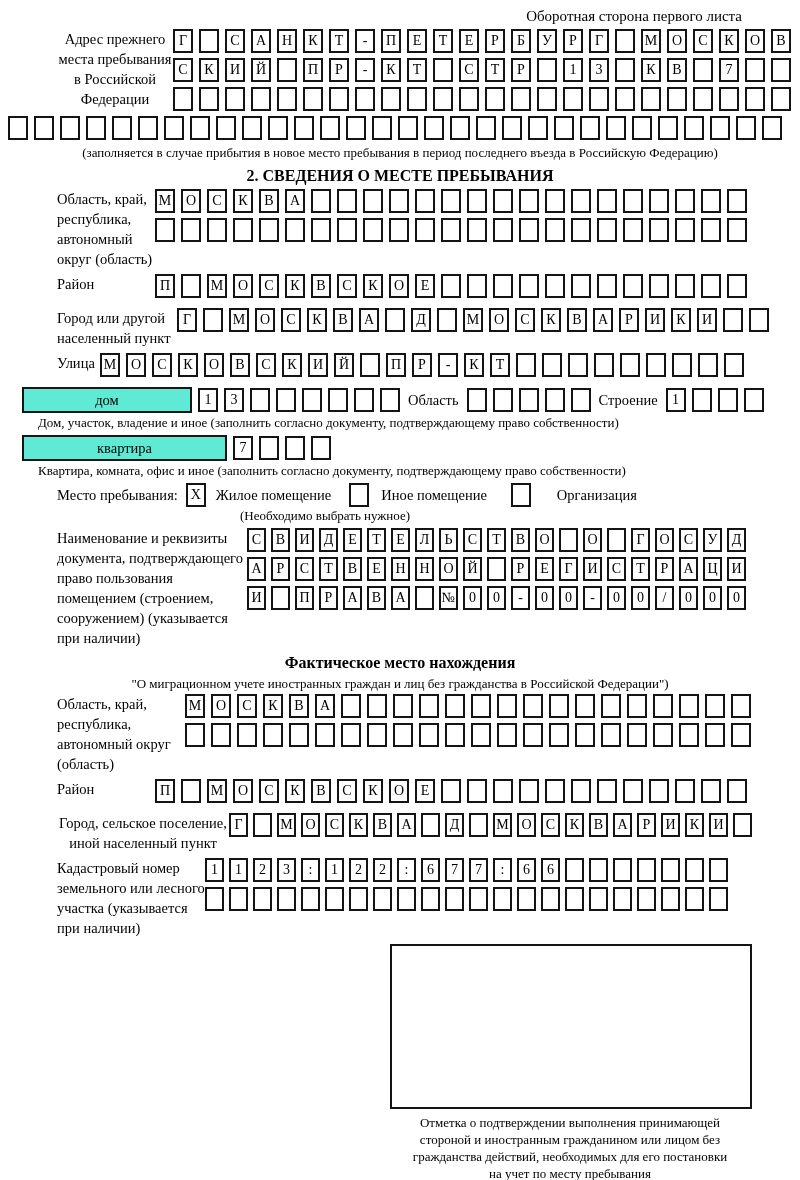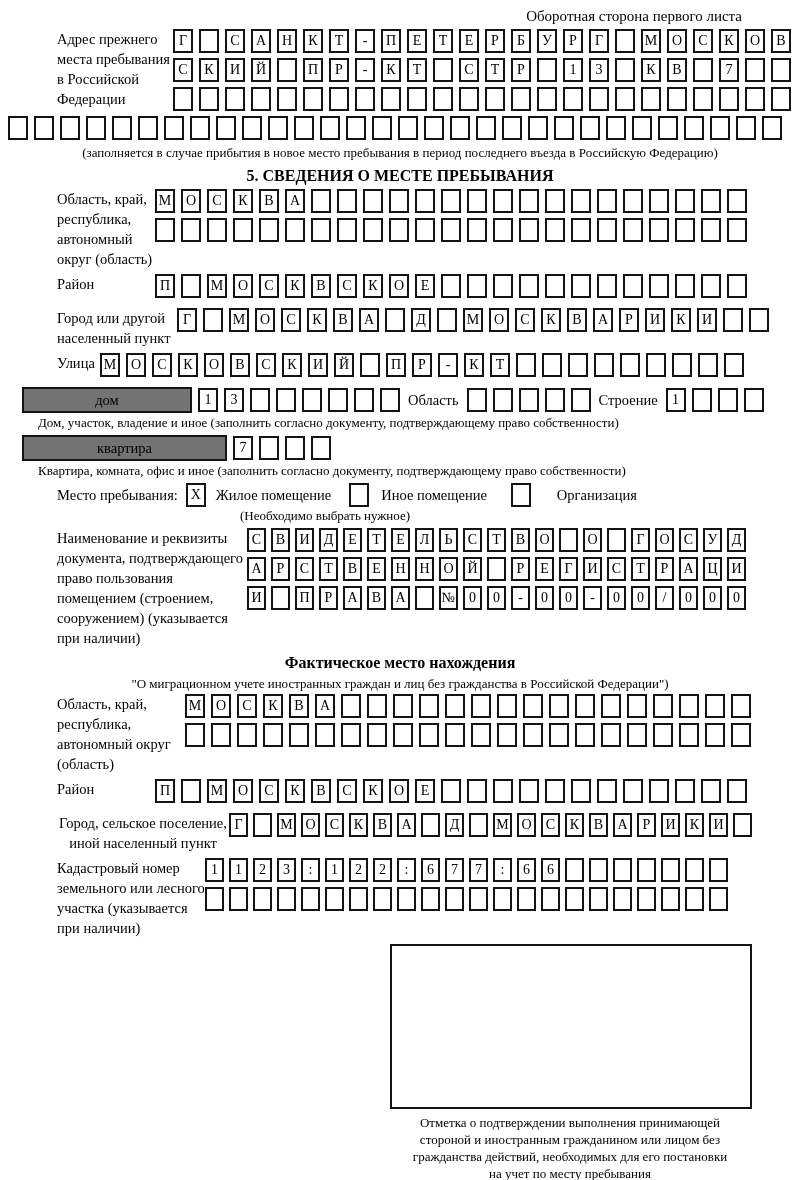--- a/index.html
+++ b/index.html
@@ -31,21 +31,21 @@
   .caption.center{text-align:center;}
   .sect-title{
     text-align:center;font-weight:bold;font-size:16px;line-height:18px;
     margin-top:6px;margin-bottom:4px;
   }
   .fullrow{margin-left:8px;}
   
   .inline-row{display:flex;align-items:center;margin-left:22px;gap:6px;}
   .widebox{
     flex:none;box-sizing:border-box;border:2px solid #141414;height:26px;
-    display:flex;align-items:center;justify-content:center;font-size:14.5px;background:#737373;
+    display:flex;align-items:center;justify-content:center;font-size:14.5px;background:#5eead4;
   }
   .inline-label{flex:none;font-size:14.5px;line-height:24px;padding:0 2px;}
   .small-caption{margin-left:38px;margin-top:2px;margin-bottom:4px;}
   
   .mesto-row{display:flex;align-items:center;margin-left:57px;margin-top:0;}
   .checkbox{
     flex:none;width:20px;height:24px;box-sizing:border-box;border:2px solid #141414;
     display:flex;align-items:center;justify-content:center;font-size:14px;background:#fff;
   }
   .mesto-label{font-size:14.5px;}
@@ -53,21 +53,21 @@
   .fact-note{text-align:center;font-size:13px;line-height:16px;}
   .stamp-box{
     margin-left:390px;margin-top:6px;width:362px;height:165px;
     box-sizing:border-box;border:2px solid #141414;background:#fff;
   }
   .stamp-caption{
     margin-left:370px;margin-top:5px;width:400px;text-align:center;
     font-size:13px;line-height:17px;white-space:pre-line;
   }
   .mt2{margin-top:2px;} .mt4{margin-top:4px;}
-  .w116{width:116px;} .w98{width:98px;} .w120{width:120px;} .w43{width:43px;}
+  .w116{width:116px;text-align:center;} .w98{width:98px;} .w120{width:120px;} .w43{width:43px;}
   .w190{width:190px;} .w128{width:128px;} .w172{width:172px;text-align:center;} .w148{width:148px;}
 </style>
 </head>
 <body>
 
 <div class="page">
 
   <div class="header-note">Оборотная сторона первого листа</div>
 
   <div class="field mt4">
@@ -183,21 +183,21 @@
       <span class="box"></span>
       <span class="box"></span>
       <span class="box"></span>
       <span class="box"></span>
       <span class="box"></span>
       <span class="box"></span>
       <span class="box"></span>
     </div>
   <div class="caption center">(заполняется в случае прибытия в новое место пребывания в период последнего въезда в Российскую Федерацию)</div>
 
-  <div class="sect-title">5. СВЕДЕНИЯ О МЕСТЕ ПРЕБЫВАНИЯ</div>
+  <div class="sect-title">2. СВЕДЕНИЯ О МЕСТЕ ПРЕБЫВАНИЯ</div>
 
   <div class="field">
     <div class="flabel w98">Область, край,
 республика,
 автономный
 округ (область)</div>
     <div class="rows">
       <div class="boxrow">
           <span class="box">М</span>
           <span class="box">О</span>

